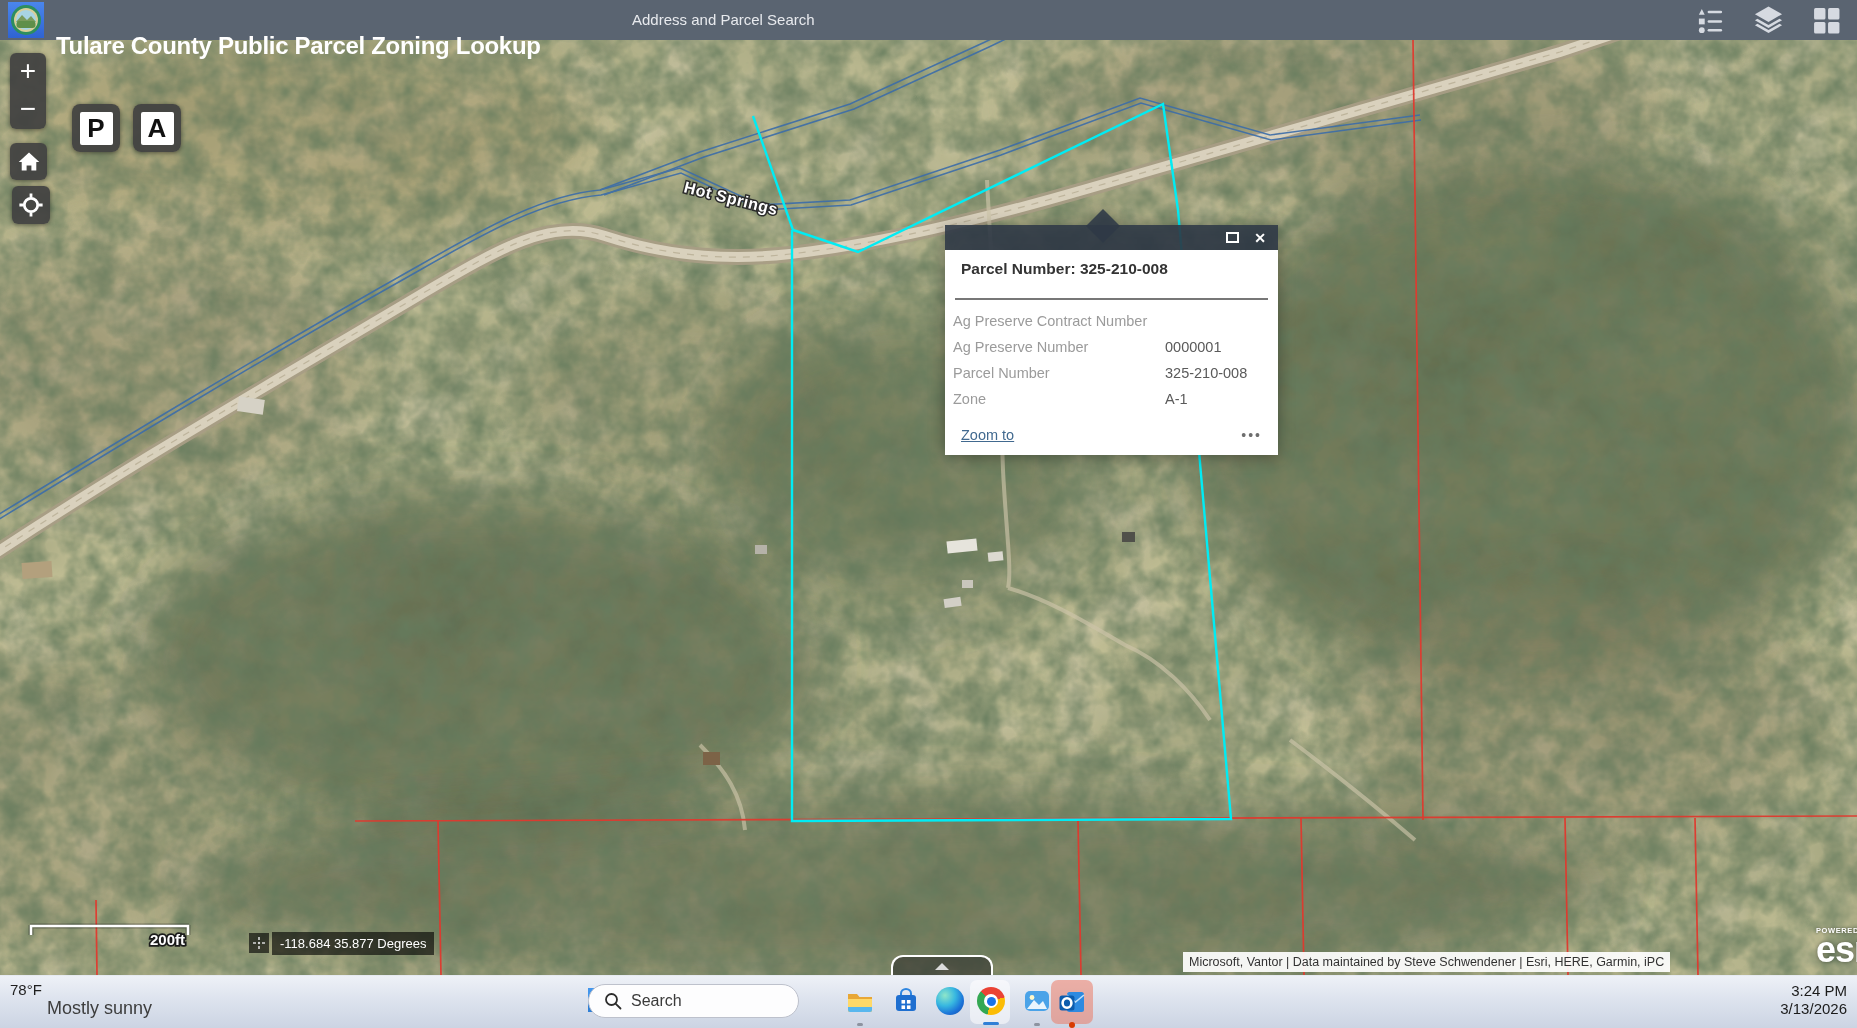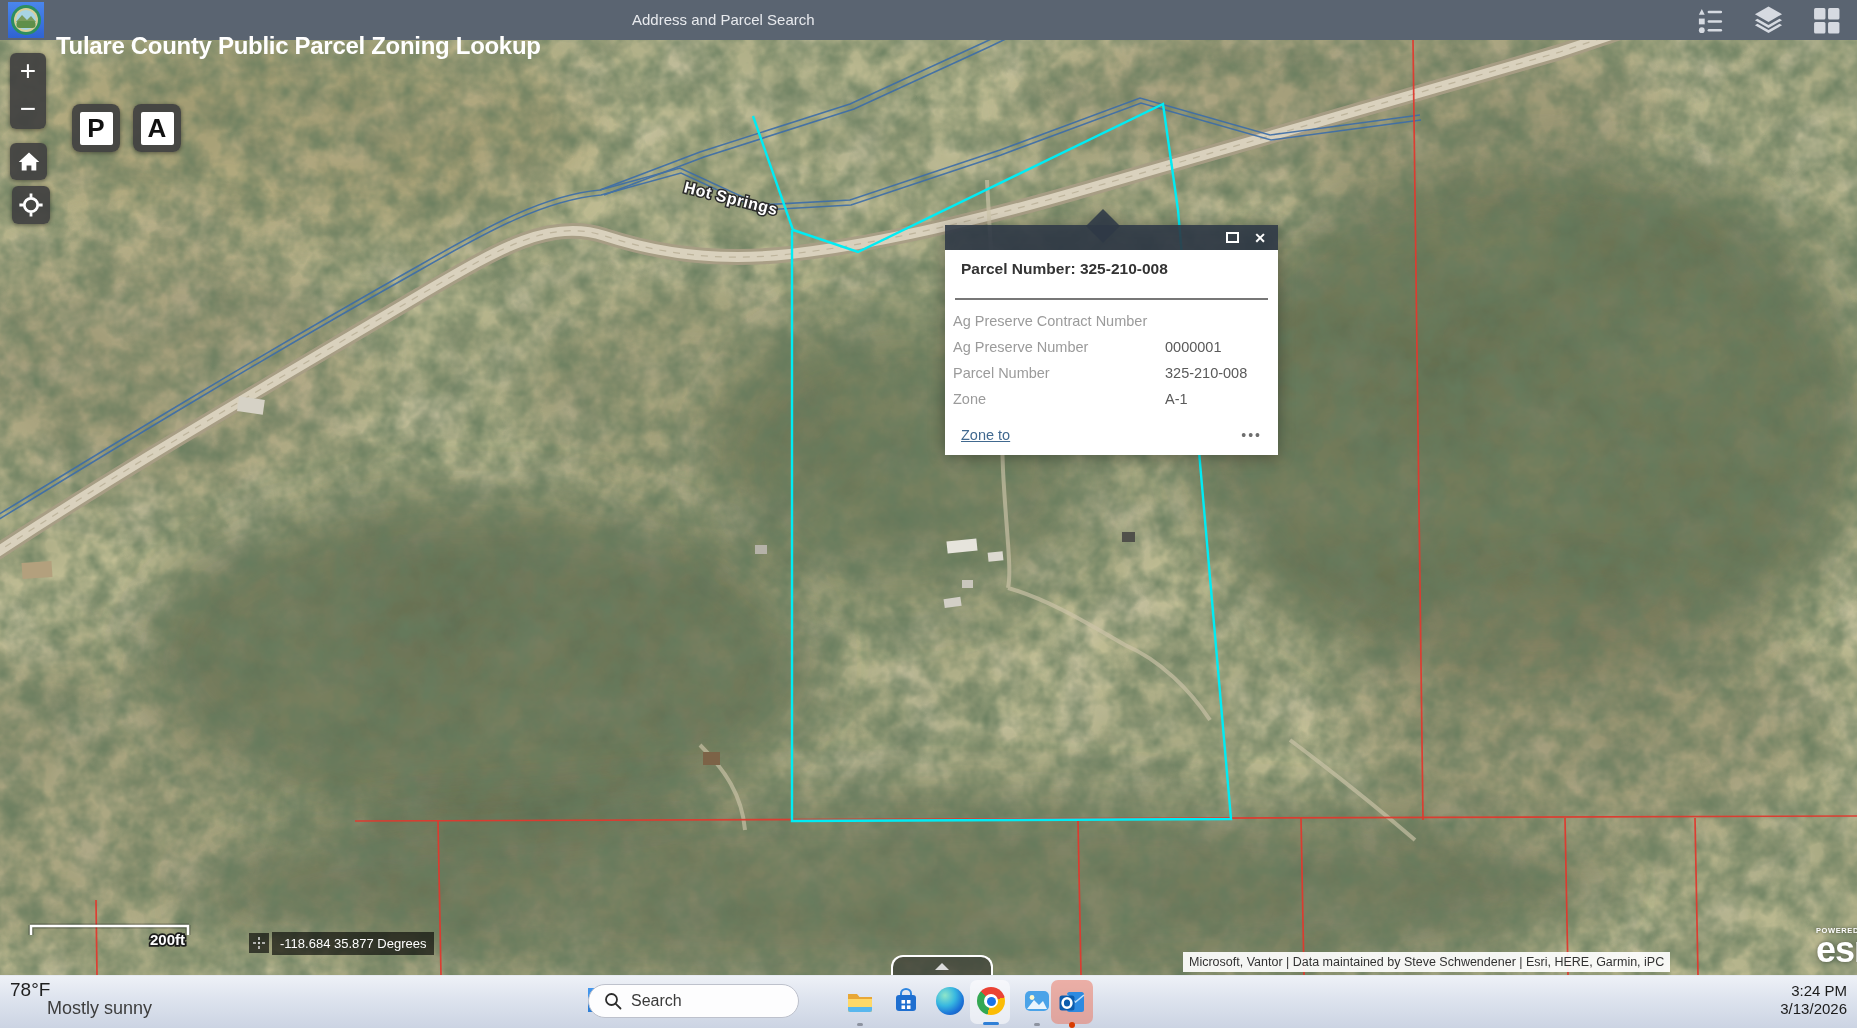--- a/index.html
+++ b/index.html
@@ -68,21 +68,21 @@
     background:rgba(40,40,40,.55); border:2px solid #fff; border-bottom:none;
     border-radius:12px 12px 0 0; display:flex; align-items:center; justify-content:center; cursor:pointer; }
   .pull-tri { width:0; height:0; border-left:7px solid transparent; border-right:7px solid transparent;
     border-bottom:7px solid #dcdcdc; }
 
   
   .taskbar { position:absolute; left:0; top:975px; width:1857px; height:53px;
     background:linear-gradient(180deg,#eef1f7 0%,#dde3ee 45%,#ccd4e3 100%);
     border-top:1px solid rgba(255,255,255,.5); z-index:60; }
   .weather { position:absolute; left:10px; top:5px; cursor:pointer; }
-  .weather .t { font-size:19px; color:#1f1f1f; line-height:18px; }
+  .weather .t { font-size:15px; color:#1f1f1f; line-height:18px; }
   .weather .c { font-size:18px; color:#3d3d3d; line-height:18px;margin-left:37px; }
   .start-btn { position:absolute; left:587px; top:11px; width:26px; height:26px; cursor:pointer; }
   .search-pill { position:absolute; left:588px; top:8px; width:211px; height:34px; background:#fdfdfe;
     border:1px solid #bdc1cc; border-radius:17px; display:flex; align-items:center; cursor:pointer; }
   .search-pill .txt { color:#3a3a3a; font-size:16px; margin-left:8px; }
   .tb-app { position:absolute; top:11px; width:28px; height:28px; cursor:pointer; }
   .hl { position:absolute; border-radius:7px; }
   .hl-chrome { left:970px; top:4px; width:40px; height:44px; background:rgba(255,255,255,.55); }
   .hl-outlook { left:1051px; top:4px; width:42px; height:44px; background:rgba(235,122,100,.55); }
   .run-dot { position:absolute; top:47px; width:6px; height:3px; border-radius:2px; background:#8d93a0; }
@@ -240,21 +240,21 @@
         </div>
         <div class="popup-row">
           <div class="lbl">Parcel Number</div>
           <div class="val">325-210-008</div>
         </div>
         <div class="popup-row">
           <div class="lbl">Zone</div>
           <div class="val">A-1</div>
         </div>
         <div class="popup-footer">
-          <a class="zoomto-link">Zone to</a>
+          <a class="zoomto-link">Zoom to</a>
           <div class="more-dots">•••</div>
         </div>
       </div>
     </div>
 
     <div class="coord-icon">
       <svg width="14" height="14" viewBox="0 0 14 14">
           <path d="M7 1 V4 M7 10 V13 M1 7 H4 M10 7 H13" stroke="#d8d8d8" stroke-width="1.6"></path>
           <circle cx="7" cy="7" r="1.2" fill="#d8d8d8"></circle>
         </svg>

